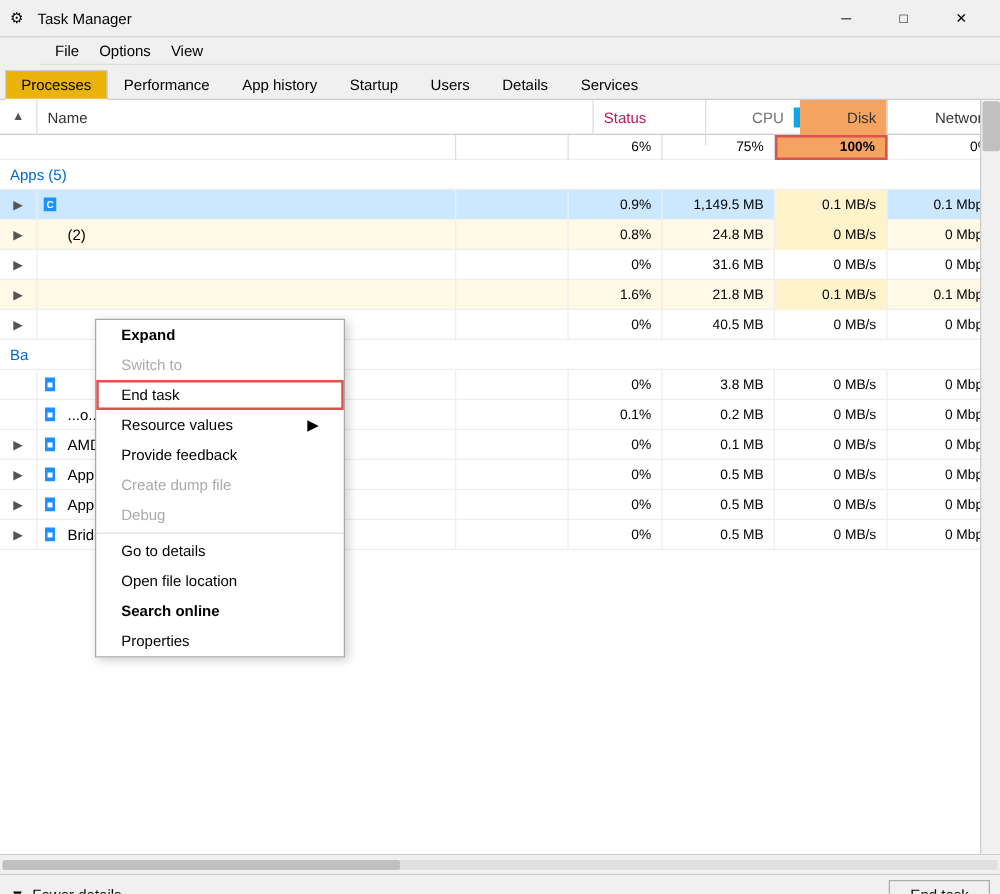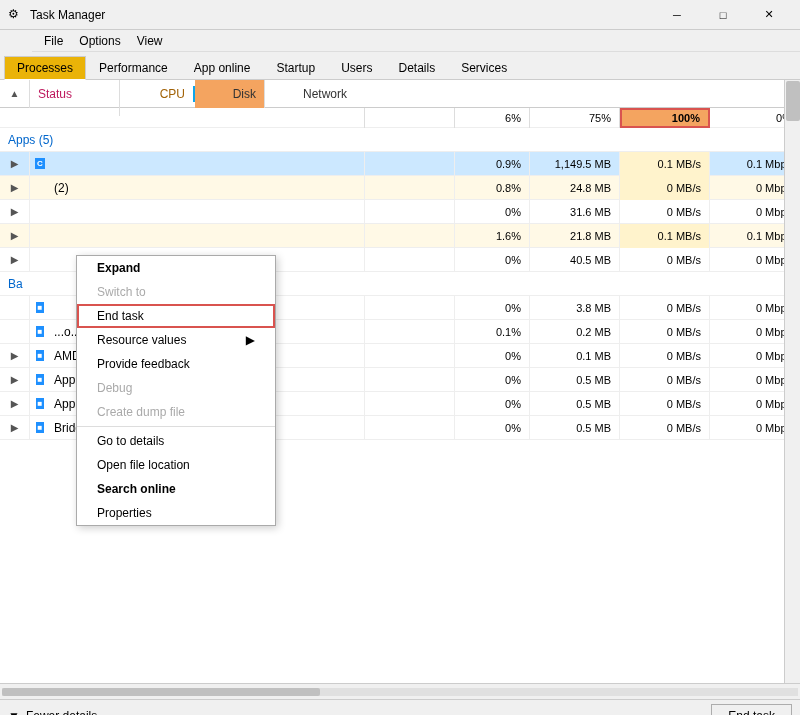--- a/index.html
+++ b/index.html
@@ -138,22 +138,22 @@
       color: #be185d;
       border-right: 1px solid #ddd;
       height: 44px;
       display: flex;
       align-items: center;
     }
     .col-cpu {
       width: 75px;
       padding: 0 8px;
       font-size: 12px;
-      color: #a16207;
-      border-right: 2px solid #0ea5e9;
+      color: #737373;
+      border-right: 5px solid #0ea5e9;
       height: 16px;
       display: flex;
       align-items: center;
       justify-content: flex-end;
     }
     .col-memory {
       width: 90px;
       padding: 0 8px;
       font-size: 12px;
       color: #333;
@@ -448,32 +448,33 @@
 
 <div class="menu-bar">
   <span class="menu-item">File</span>
   <span class="menu-item">Options</span>
   <span class="menu-item">View</span>
 </div>
 
 <div class="tab-bar">
   <div class="tab active">Processes</div>
   <div class="tab">Performance</div>
-  <div class="tab">App online</div>
+  <div class="tab">App history</div>
   <div class="tab">Startup</div>
   <div class="tab">Users</div>
   <div class="tab">Details</div>
   <div class="tab">Services</div>
 </div>
 
 <div class="main-wrapper">
   <div class="main-content">
 
     <div class="col-header-row">
       <div class="sort-arrow">▲</div>
+      <div class="col-name">Name</div>
       <div class="col-status">Status</div>
       <div class="col-cpu">CPU</div>
       <div class="col-disk">Disk</div>
       <div class="col-network">Network</div>
     </div>
 
     <div class="usage-row">
       <div class="usage-name-spacer"></div>
       <div class="usage-status-spacer"></div>
       <div class="usage-val usage-cpu">6%</div>
@@ -635,22 +636,22 @@
 
     <div class="context-menu">
       <div class="ctx-item bold">Expand</div>
       <div class="ctx-item disabled">Switch to</div>
       <div class="ctx-item highlighted-menu">End task</div>
       <div class="ctx-item ctx-item-arrow">
         <span>Resource values</span>
         <span>▶</span>
       </div>
       <div class="ctx-item">Provide feedback</div>
+      <div class="ctx-item disabled">Create dump file</div>
       <div class="ctx-item disabled">Debug</div>
-      <div class="ctx-item disabled">Create dump file</div>
       <div class="ctx-separator"></div>
       <div class="ctx-item">Go to details</div>
       <div class="ctx-item">Open file location</div>
       <div class="ctx-item bold">Search online</div>
       <div class="ctx-item">Properties</div>
     </div>
 
   </div>
 
   <div class="h-scrollbar">

